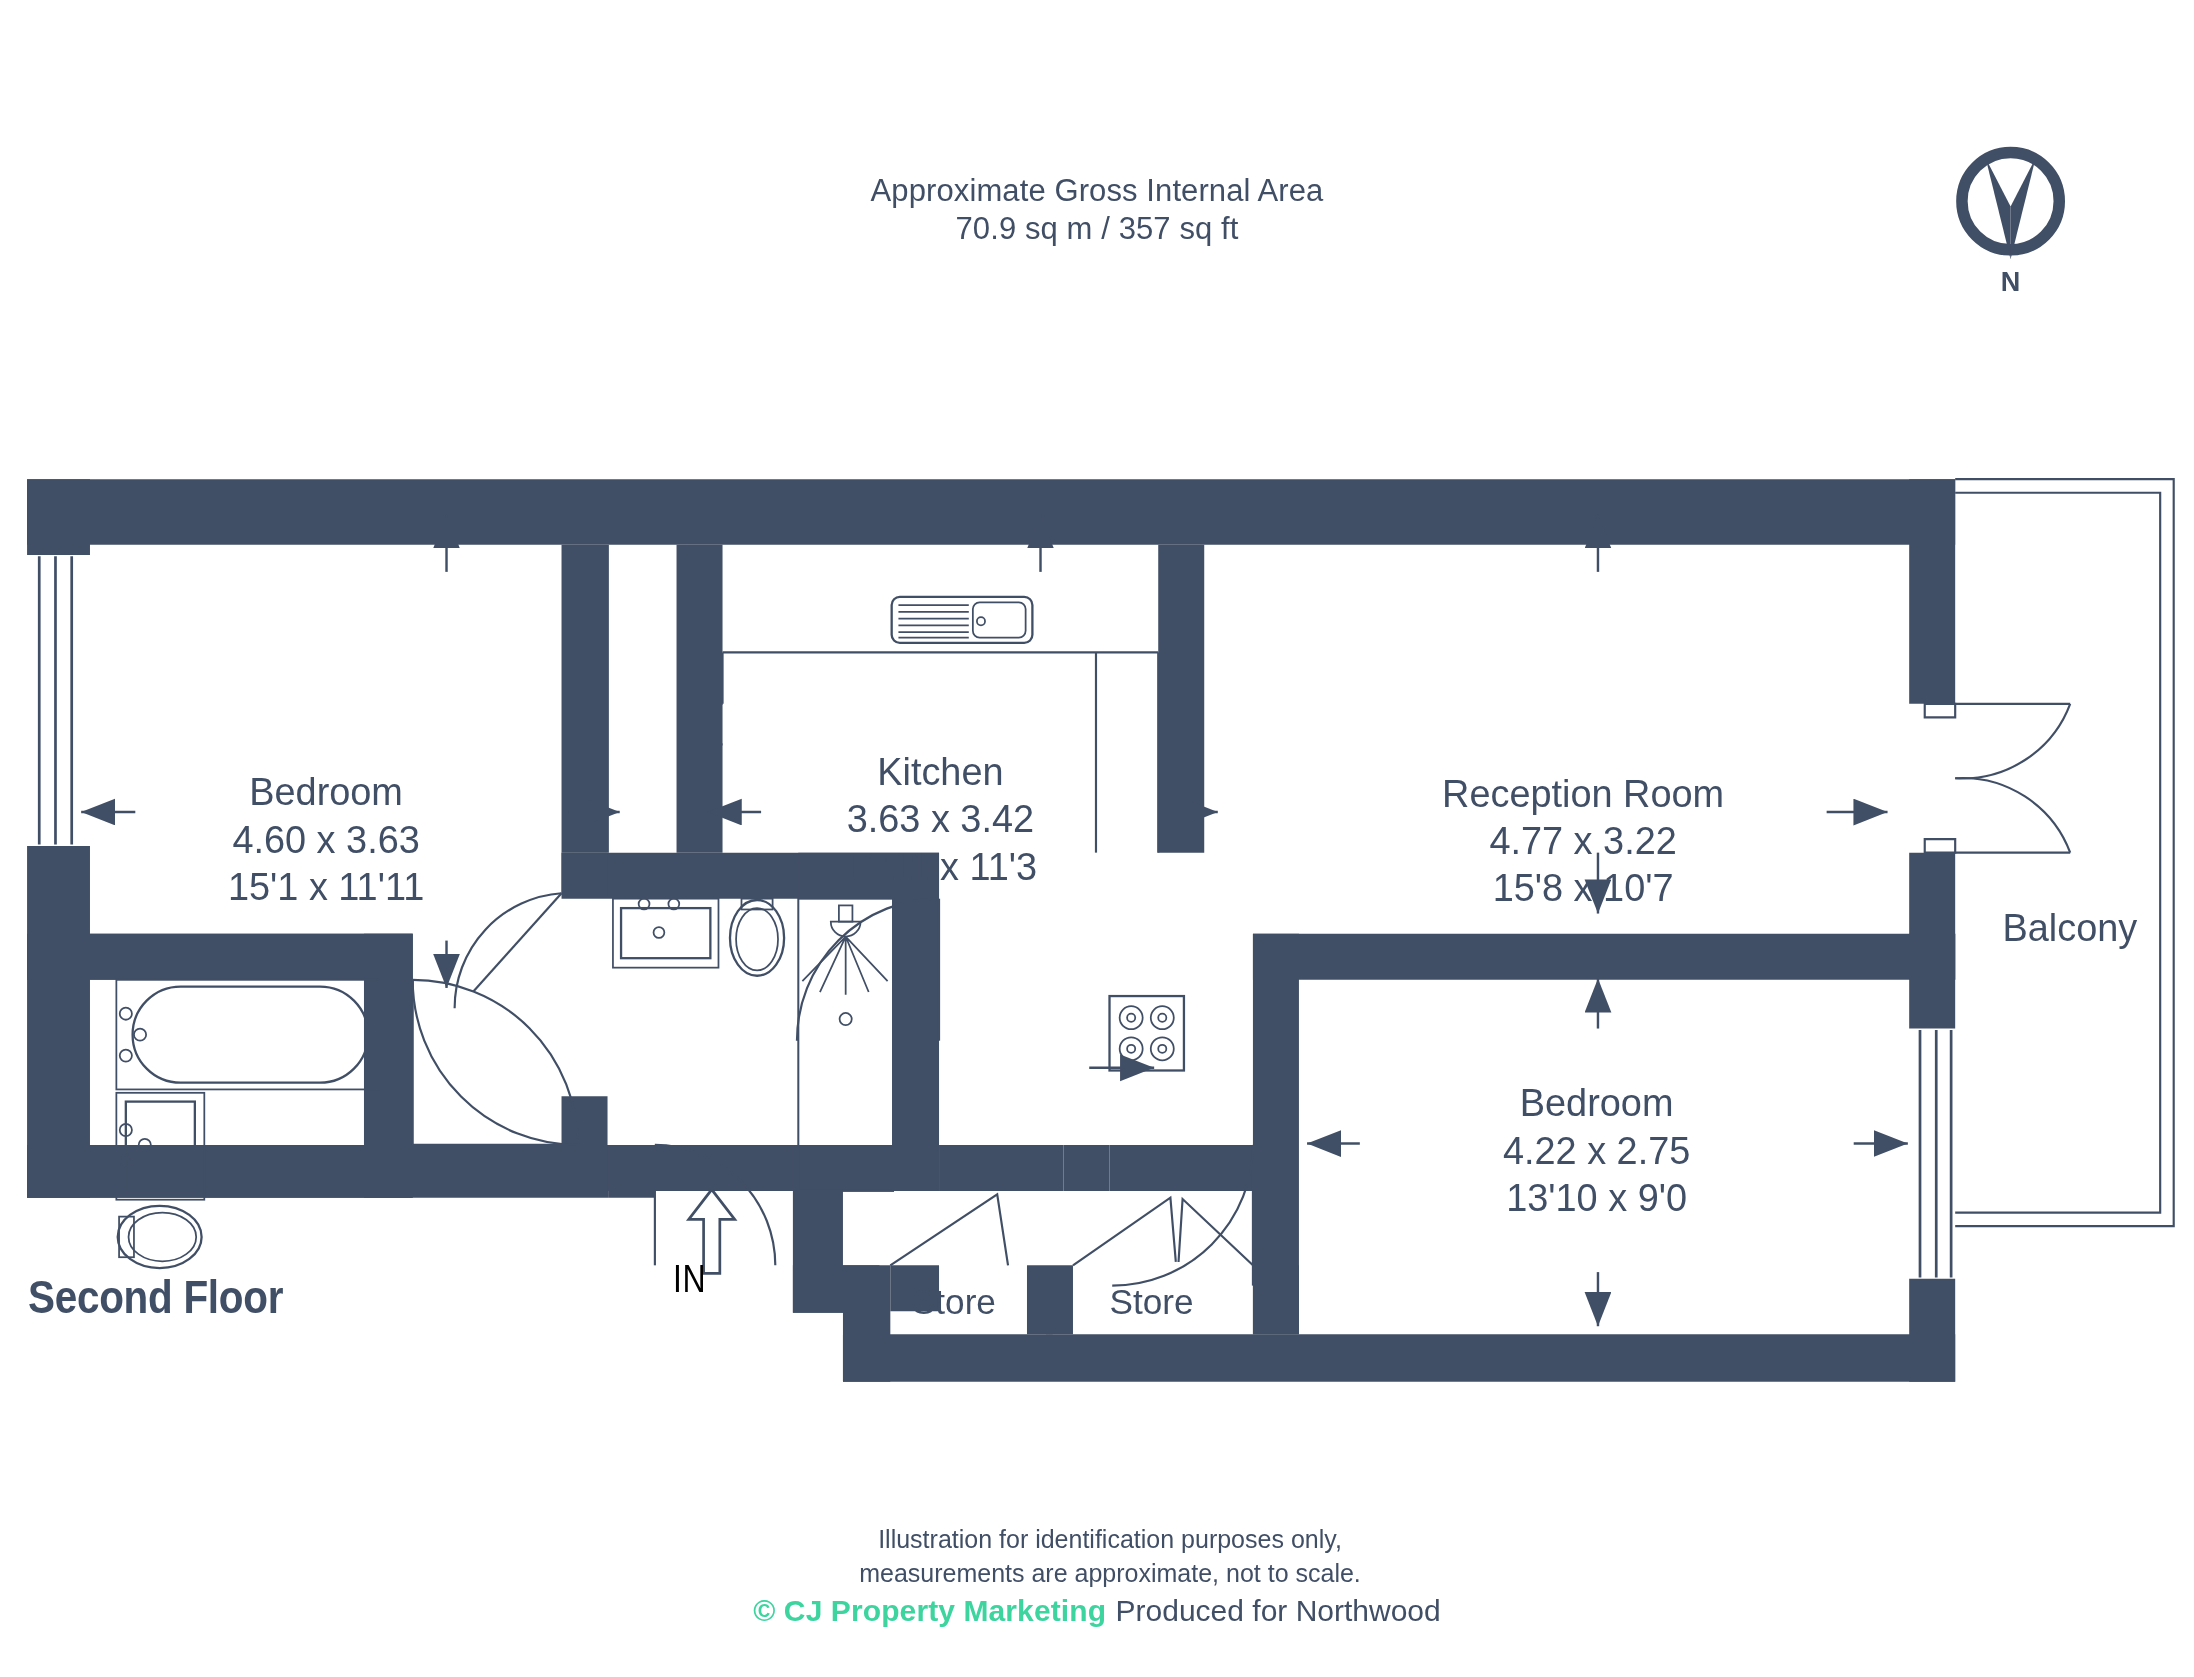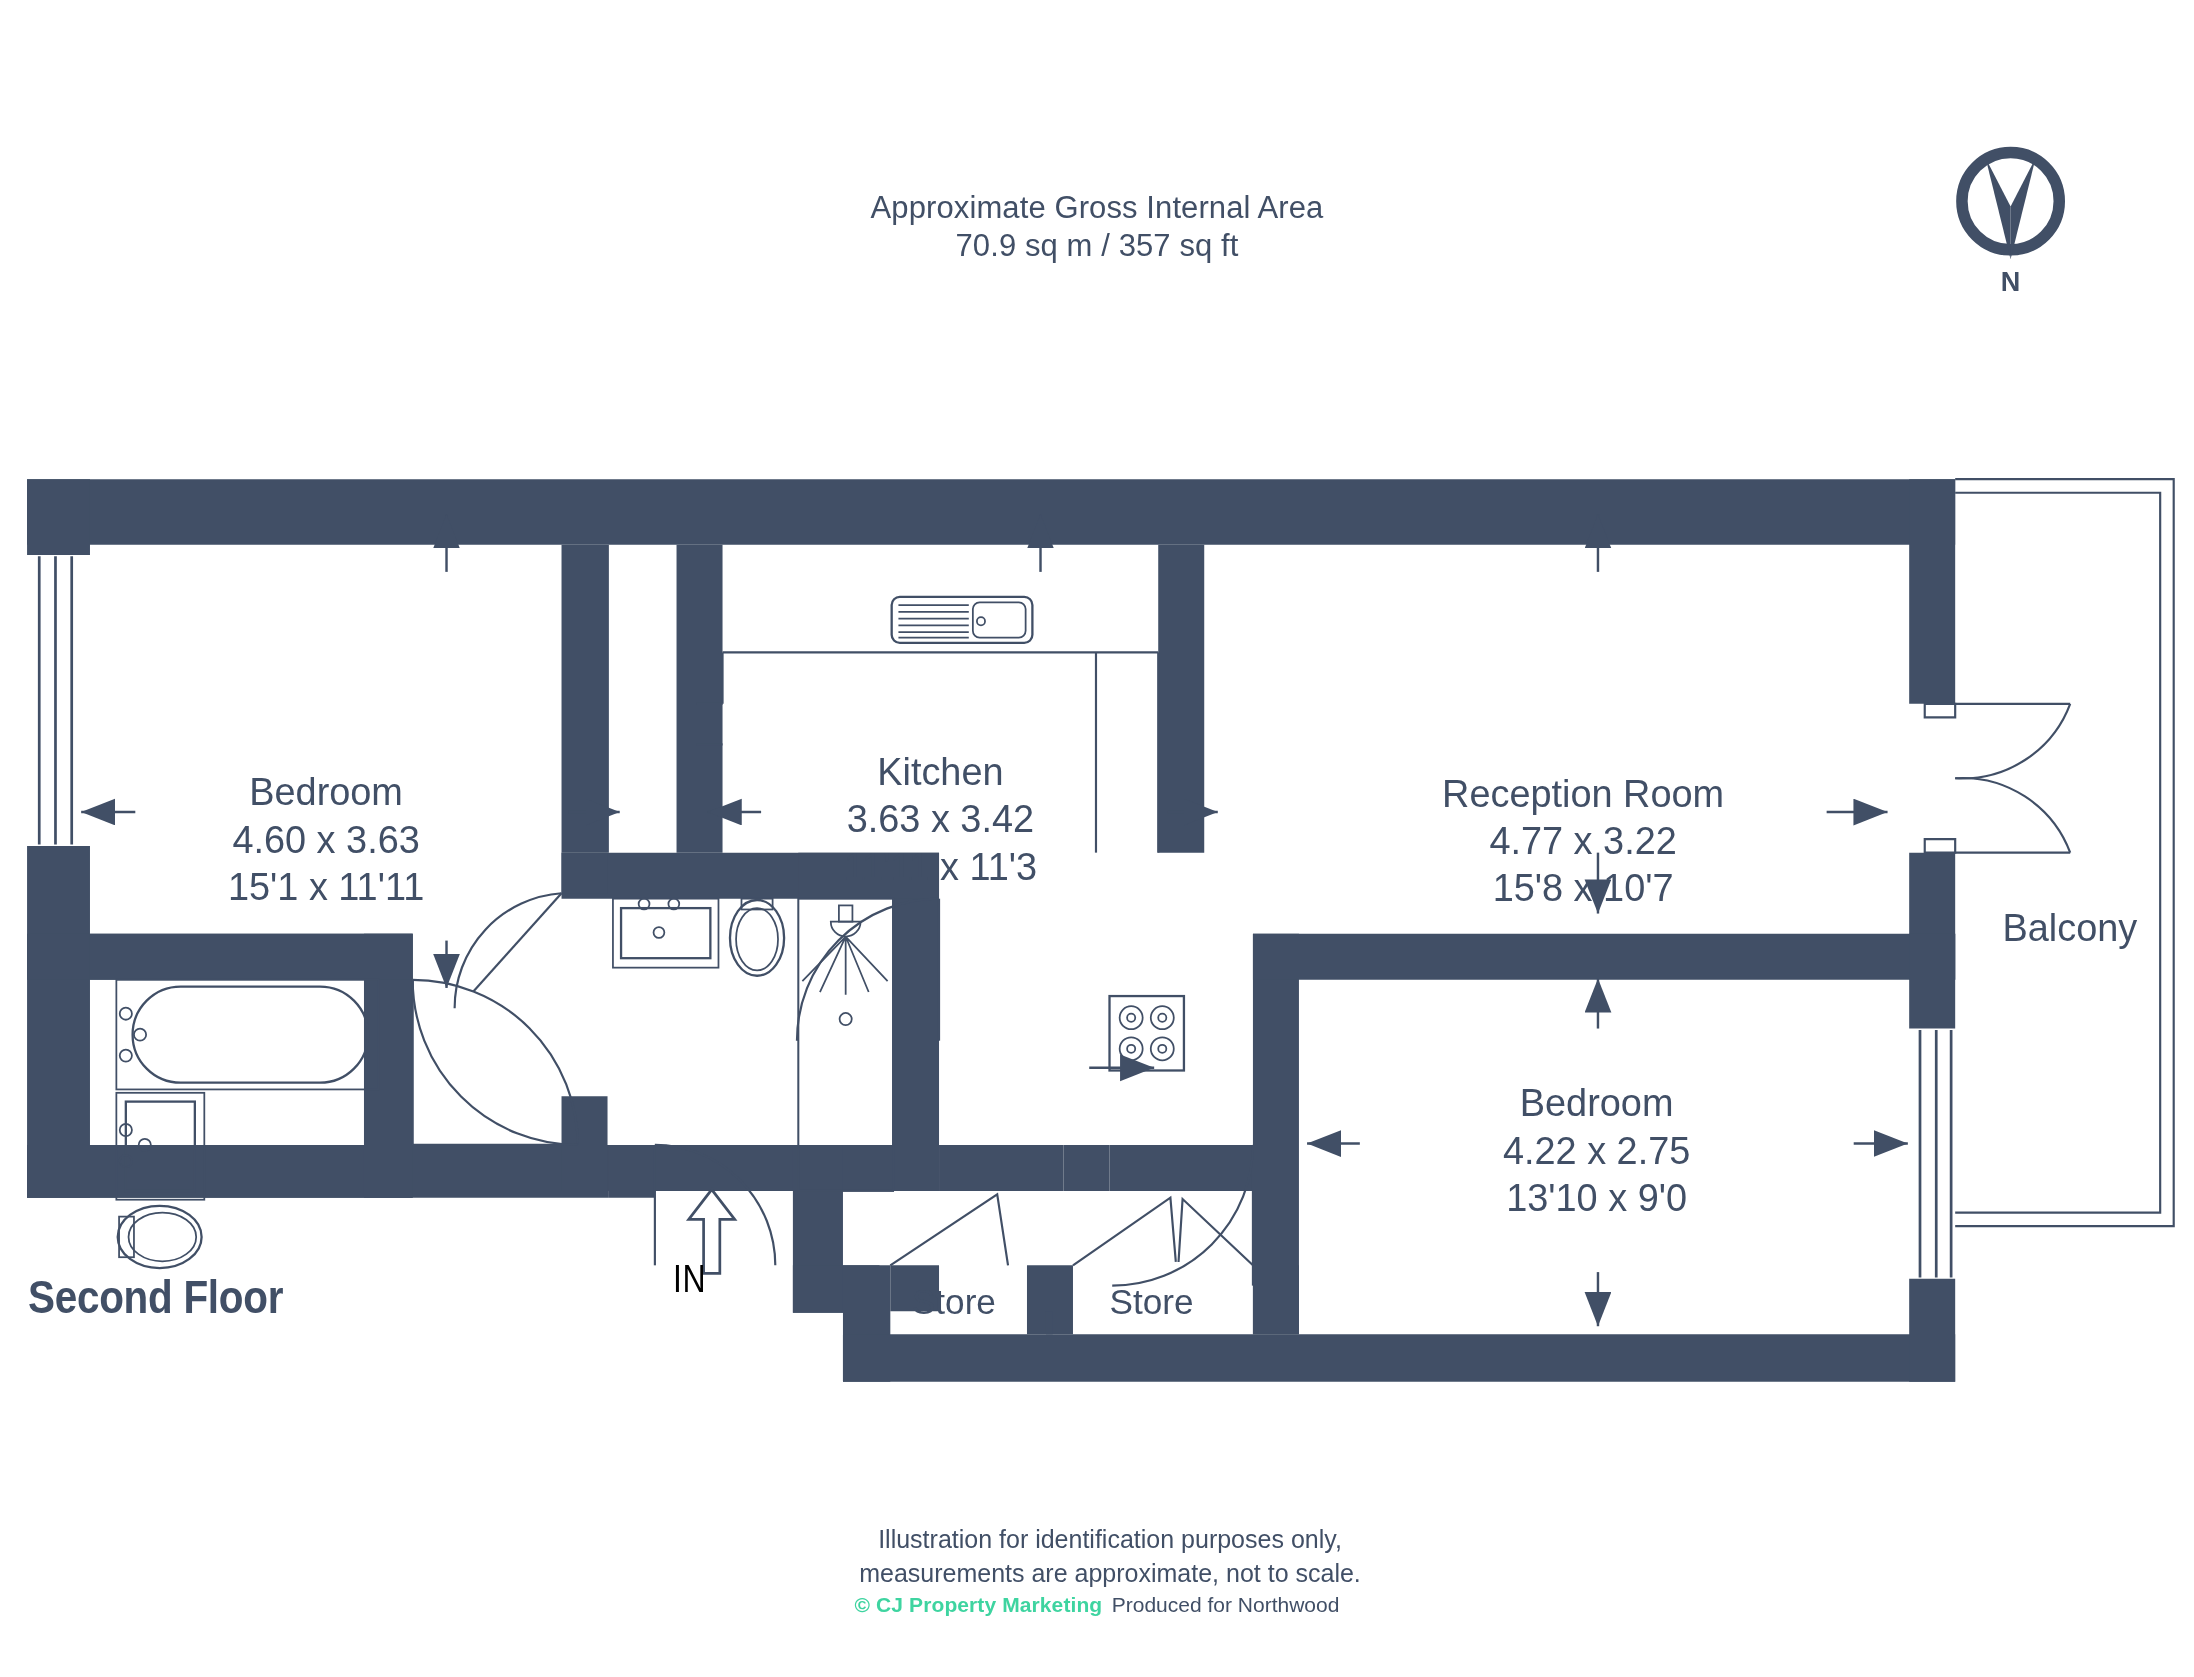--- a/index.html
+++ b/index.html
@@ -16,21 +16,21 @@
     overflow: hidden;
   }
   .page {
     position: absolute;
     inset: 0;
   }
 
   
   .header {
     position: absolute;
-    top: 189px;
+    top: 172px;
     left: 0;
     width: 2194px;
     text-align: center;
     pointer-events: none;
   }
   .header .line {
     font-size: 31px;
     letter-spacing: 0.1px;
     color: #414F66;
     line-height: 1.22;
@@ -93,21 +93,21 @@
     line-height: 1.36;
   }
   .footer .fline {
     font-size: 25px;
     color: #414F66;
     font-weight: 400;
     margin-left: 26px;
   }
   .footer .credit-line {
     margin-top: 1.4px;
-    font-size: 21px;
+    font-size: 30px;
   }
   .footer .brand {
     color: #3ED4A0;
     font-weight: 700;
     letter-spacing: 0.1px;
   }
   .footer .produced {
     color: #414F66;
     font-weight: 400;
     margin-left: 9.5px;

